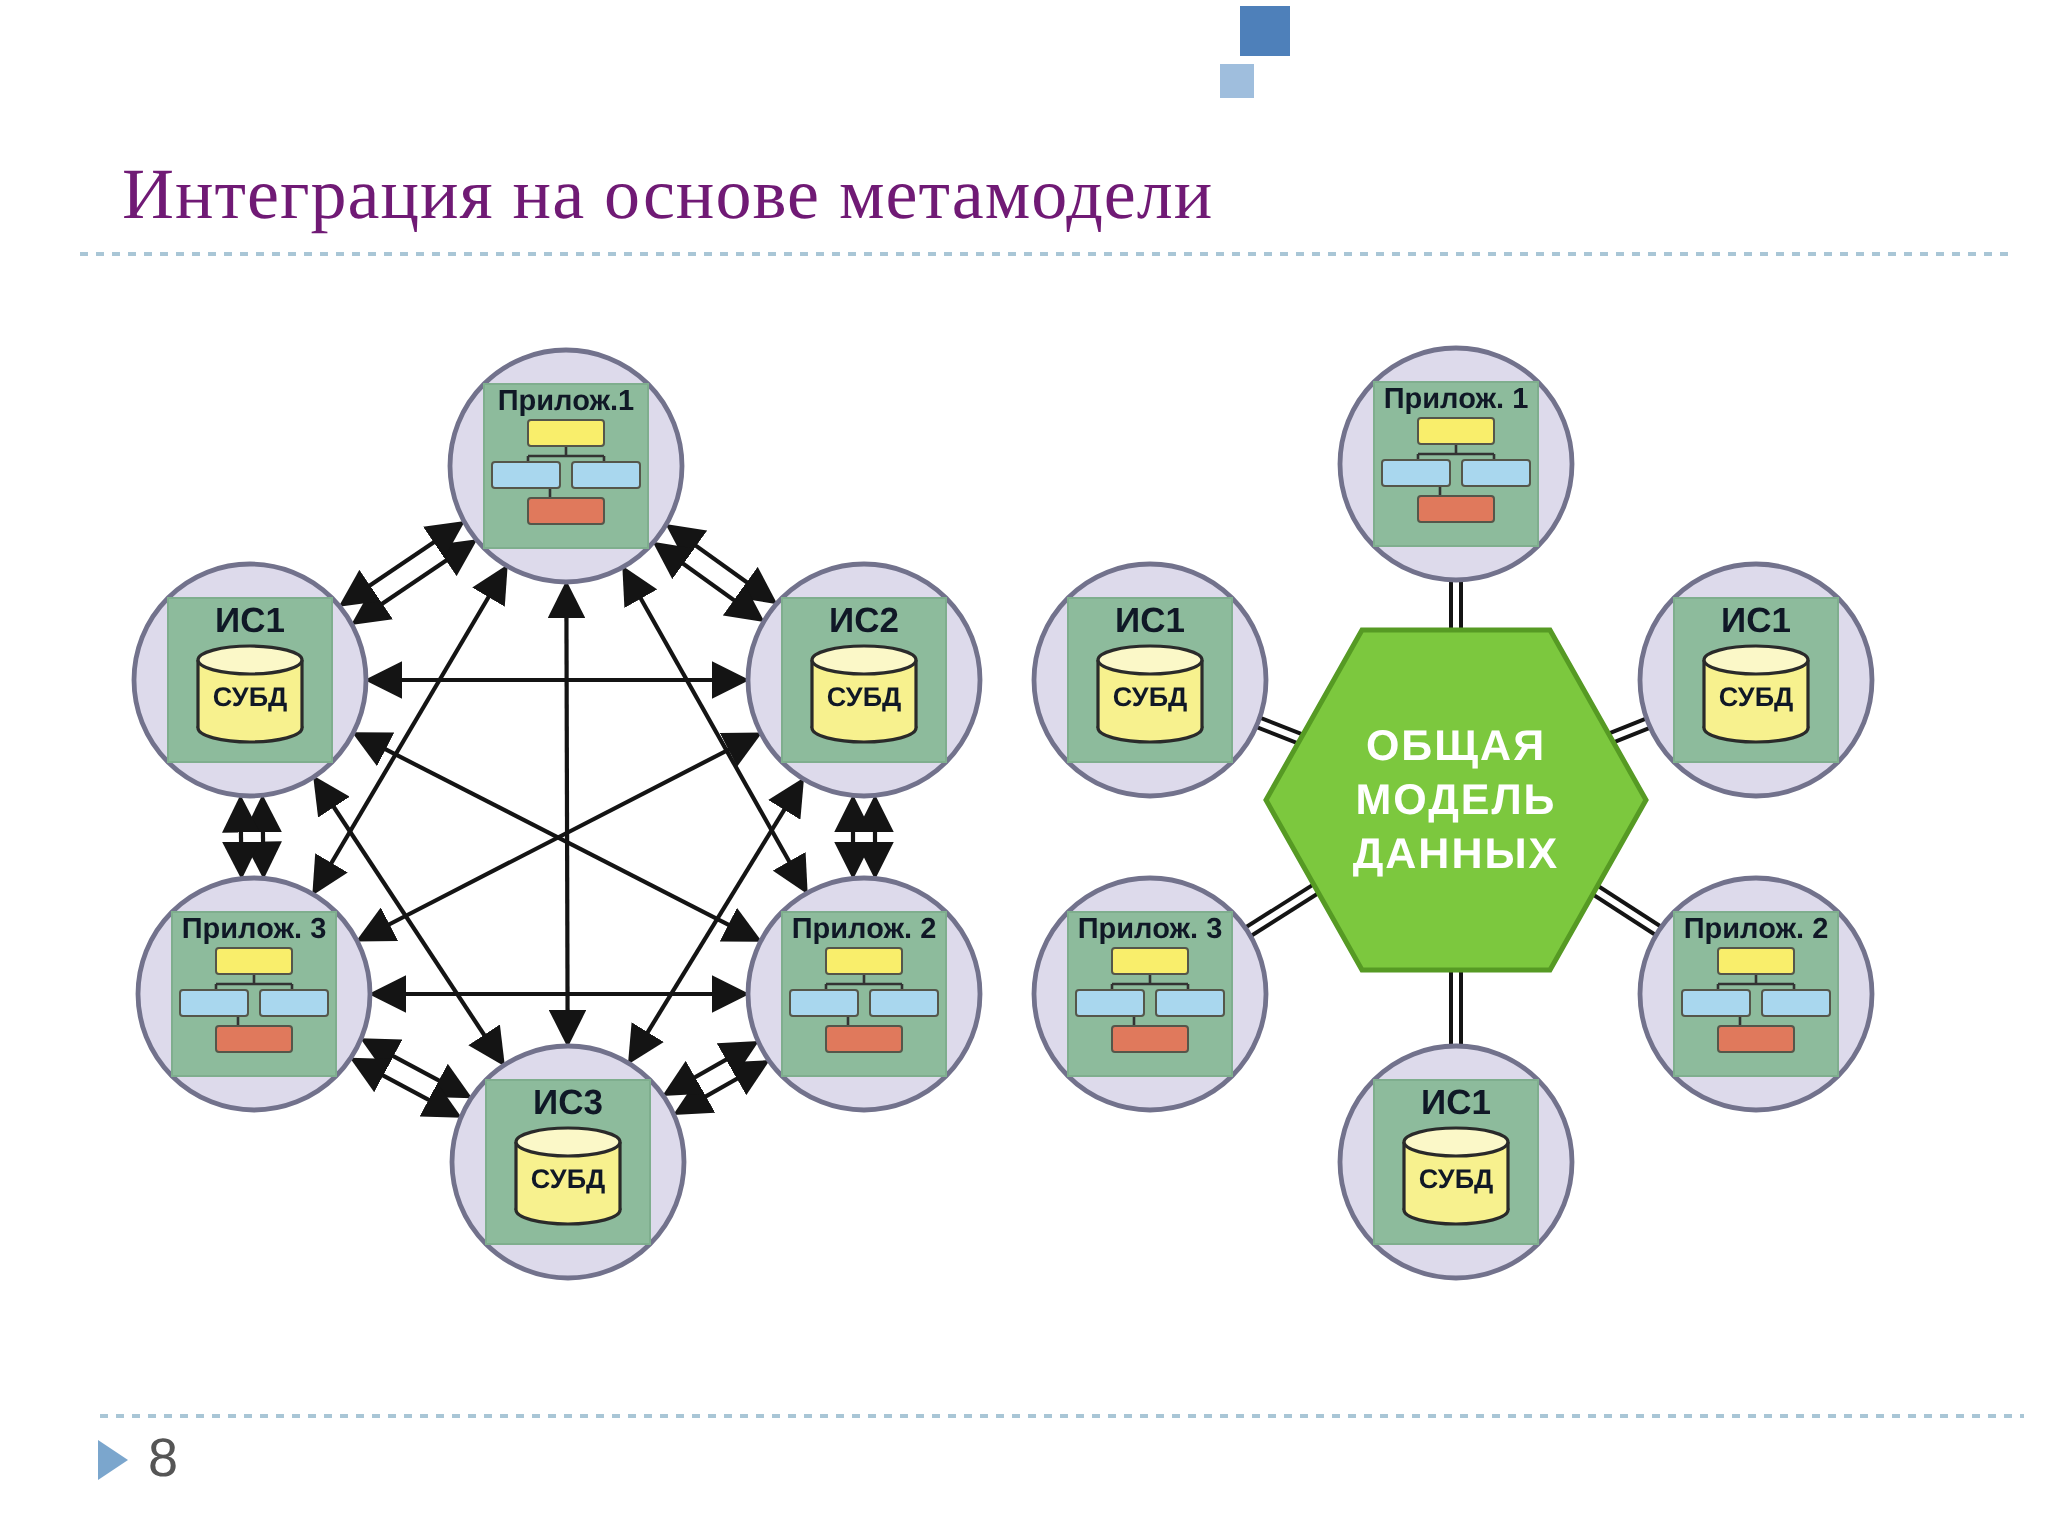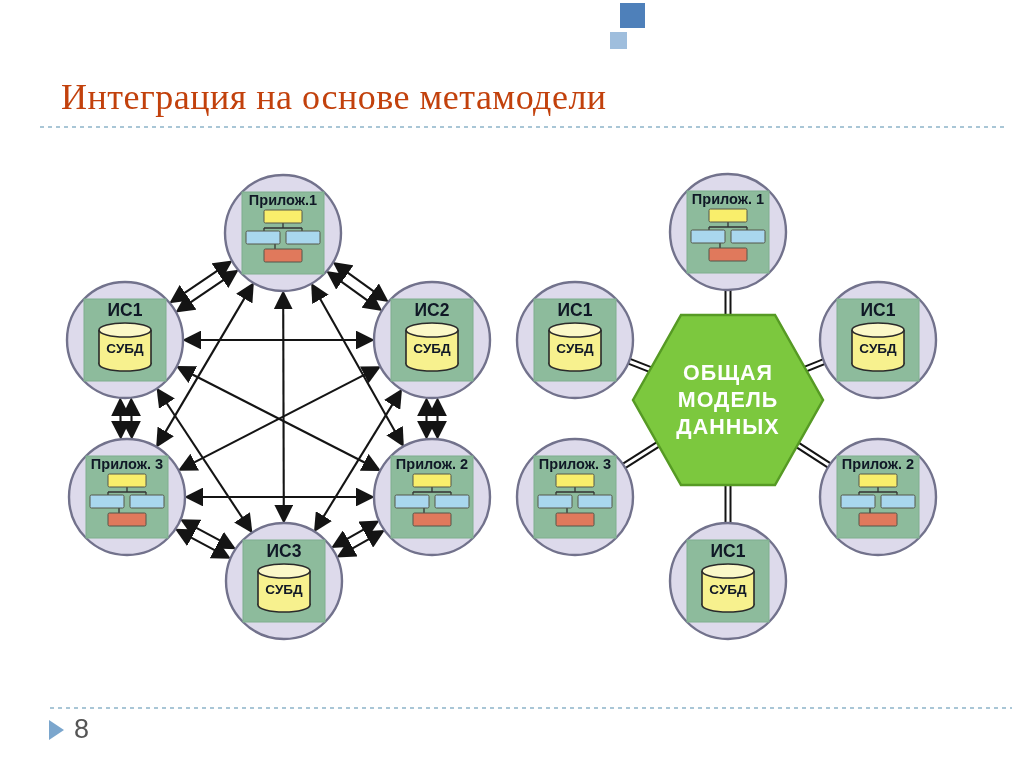--- a/index.html
+++ b/index.html
@@ -3,21 +3,21 @@
 <meta charset="utf-8">
 <style>
   html,body{margin:0;padding:0;background:#888;}
   .slide{
     position:relative;width:1024px;height:768px;background:#ffffff;
     overflow:hidden;font-family:"Liberation Sans",sans-serif;
   }
   .slide-title{
     position:absolute;left:61px;top:76px;
     font-family:"Liberation Serif","DejaVu Serif",serif;
-    font-size:36px;font-weight:400;color:#c2410c;letter-spacing:0.5px;
+    font-size:36px;font-weight:400;color:#701a75;letter-spacing:0.5px;
     white-space:nowrap;
   }
   .dashes{
     position:absolute;height:2px;
     background:repeating-linear-gradient(90deg,#a9c6d6 0 4px,transparent 4px 8px);
   }
   .dash-top{left:40px;top:126px;width:968px;}
   .dash-bottom{left:50px;top:707px;width:962px;}
   .accent-square{position:absolute;}
   .sq1{left:620px;top:3px;width:25px;height:25px;}

